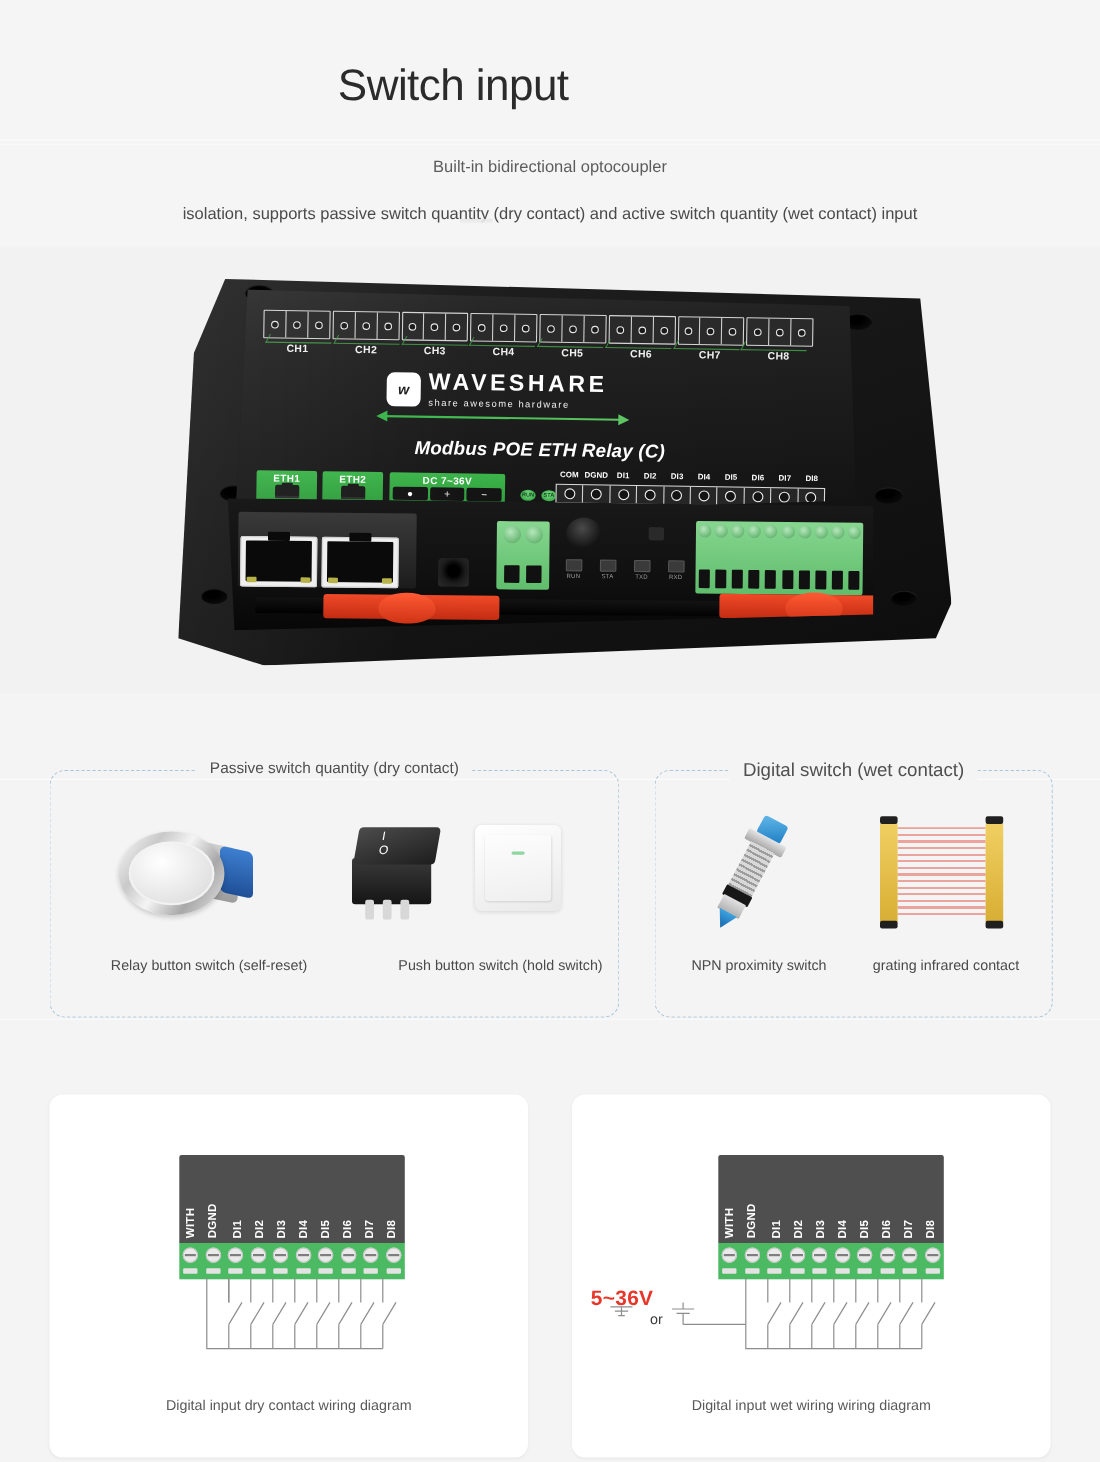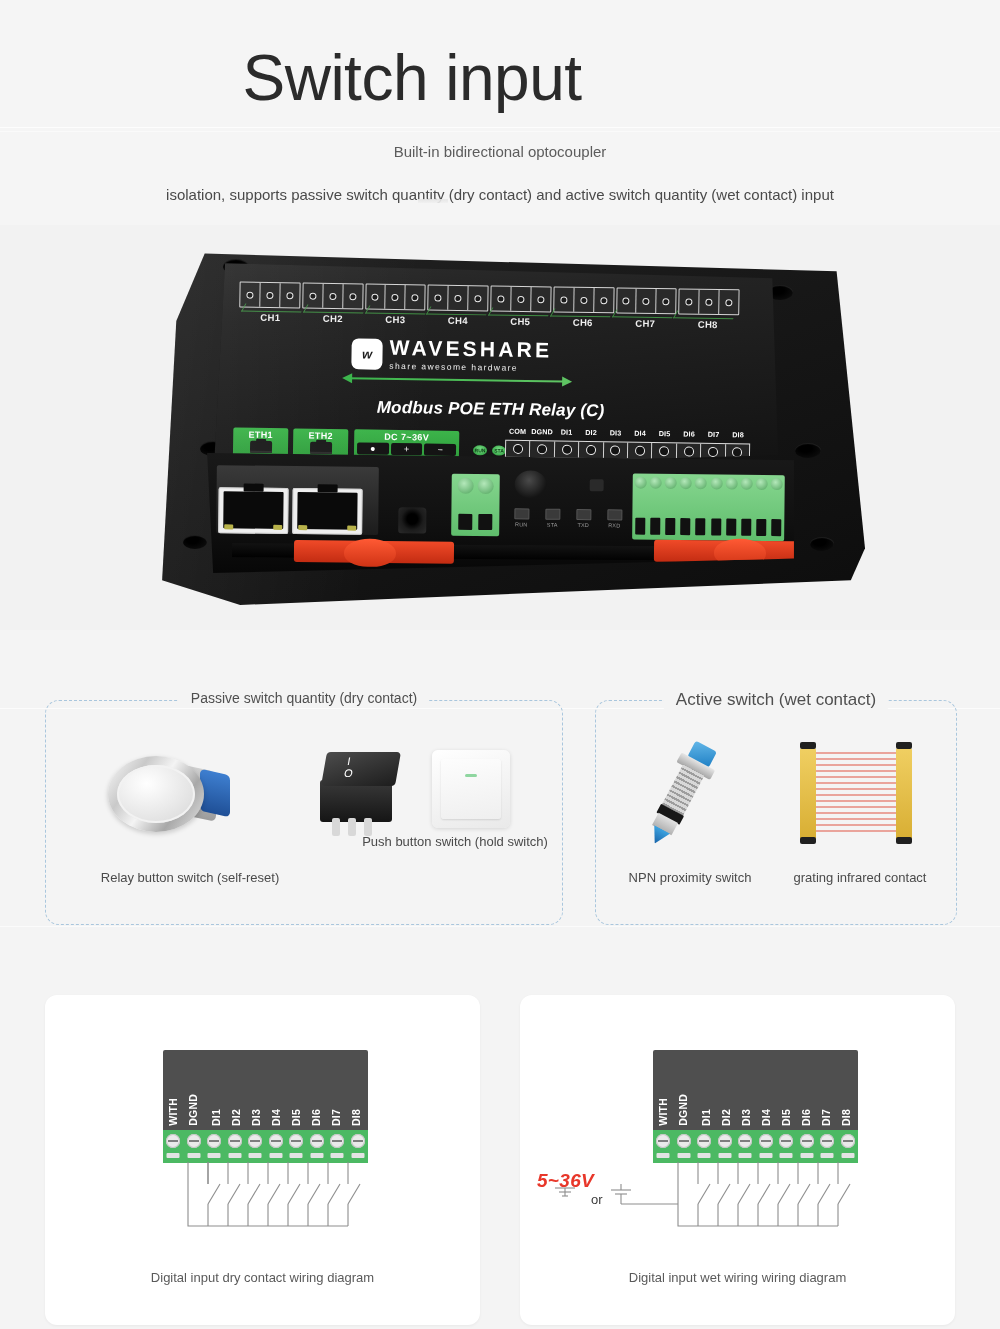--- a/index.html
+++ b/index.html
@@ -11,21 +11,21 @@
     -webkit-font-smoothing: antialiased;
   }
   .page { position: relative; width: 1000px; height: 1329px; background: #f4f4f4; }
 
   
   .hero { position: absolute; left:0; top:0; width:1000px; height:225px; background:#f5f5f5; }
   .hero .seam1 { position:absolute; left:0; top:127px; width:1000px; height:1px; background:#fdfdfd; }
   .hero .seam2 { position:absolute; left:0; top:131px; width:1000px; height:1px; background:#fafafa; }
   .title {
     position:absolute; left:0; top:48px; width:824px; text-align:center;
-    font-size:64px; font-weight:400; color:#2b2b2b; letter-spacing:-0.5px; line-height:60px;
+    font-size:40px; font-weight:400; color:#2b2b2b; letter-spacing:-0.5px; line-height:60px;
   }
   .sub1 {
     position:absolute; left:0; top:142px; width:1000px; text-align:center;
     font-size:15px; color:#5c5c5c; line-height:20px;
   }
   .sub2 {
     position:absolute; left:0; top:185px; width:1000px; text-align:center;
     font-size:15px; color:#4a4a4a; line-height:20px;
   }
   .sub2 .ghost { position:absolute; left:418px; top:14px; width:30px; height:4px;
@@ -598,21 +598,21 @@
 
   <div class="band2">
     <div class="seamA"></div>
     <div class="seamB"></div>
 
     <div class="dashbox" id="box-passive">
       <div class="legend">Passive switch quantity (dry contact)</div>
     </div>
 
     <div class="dashbox" id="box-active">
-      <div class="legend">Active switch (wet contact)</div>
+      <div class="legend">Digital switch (wet contact)</div>
     </div>
   </div>
 
   <div class="pb-metal">
     <div class="barrel"></div>
       <div class="blue"></div>
       <div class="ring"></div>
       <div class="face"></div>
   </div>
   <div class="rocker">
@@ -644,21 +644,21 @@
     <div class="beams"></div>
     <div class="bar l"></div>
       <div class="bar r"></div>
     <div class="cap2" style="left:0;top:0;"></div>
       <div class="cap2" style="right:0;top:0;"></div>
     <div class="cap2" style="left:0;bottom:0;"></div>
       <div class="cap2" style="right:0;bottom:0;"></div>
   </div>
 
   <div class="cap" style="left:70px; top:870px; width:240px;">Relay button switch (self-reset)</div>
-  <div class="cap" style="left:330px; top:834px; width:250px;">Push button switch (hold switch)</div>
+  <div class="cap" style="left:330px; top:870px; width:250px;">Push button switch (hold switch)</div>
   <div class="cap" style="left:610px; top:870px; width:160px;">NPN proximity switch</div>
   <div class="cap" style="left:775px; top:870px; width:170px;">grating infrared contact</div>
 
   <div class="band3">
 
     <div class="card" id="card-dry">
       <div class="diag" style="left:118px; top:55px; width:205px; height:175px;">
         <div class="blockhdr" style="left:0; top:0; width:205px; height:80px;">
           <span class="tl" style="left:4px;">WITH</span>
           <span class="tl" style="left:24px;">DGND</span>
@@ -788,21 +788,21 @@
             </div>
           <div class="pin">
               <div class="screwp"></div>
               <div class="slot"></div>
             </div>
           <div class="pin">
               <div class="screwp"></div>
               <div class="slot"></div>
             </div>
         </div>
-        <div class="volt" style="left:-116px; top:120px;font-style:italic;">5~36V</div>
+        <div class="volt" style="left:-116px; top:120px;">5~36V</div>
         <div class="orlbl" style="left:-62px; top:142px;">or</div>
         <svg class="wires" style="left:-110px; top:110px;" width="320" height="72">
           <g stroke="#8d8d8d" stroke-width="1.1" fill="none">
             <path d="M22,28 V36"></path>
               <path d="M12,28 H32"></path>
               <path d="M16,32 H28"></path>
               <path d="M19,36 H25"></path>
             <path d="M78,24 V30"></path>
               <path d="M68,30 H88"></path>
               <path d="M72,34 H84"></path>

